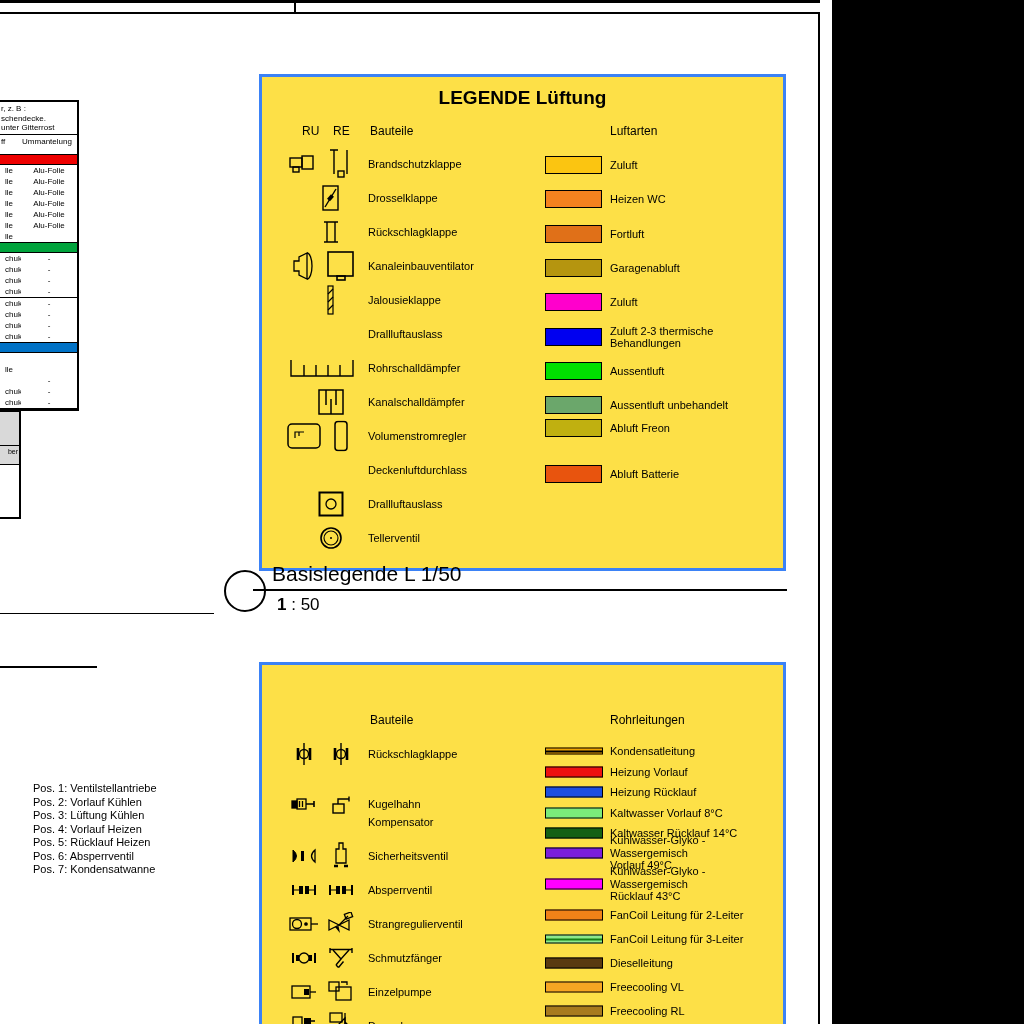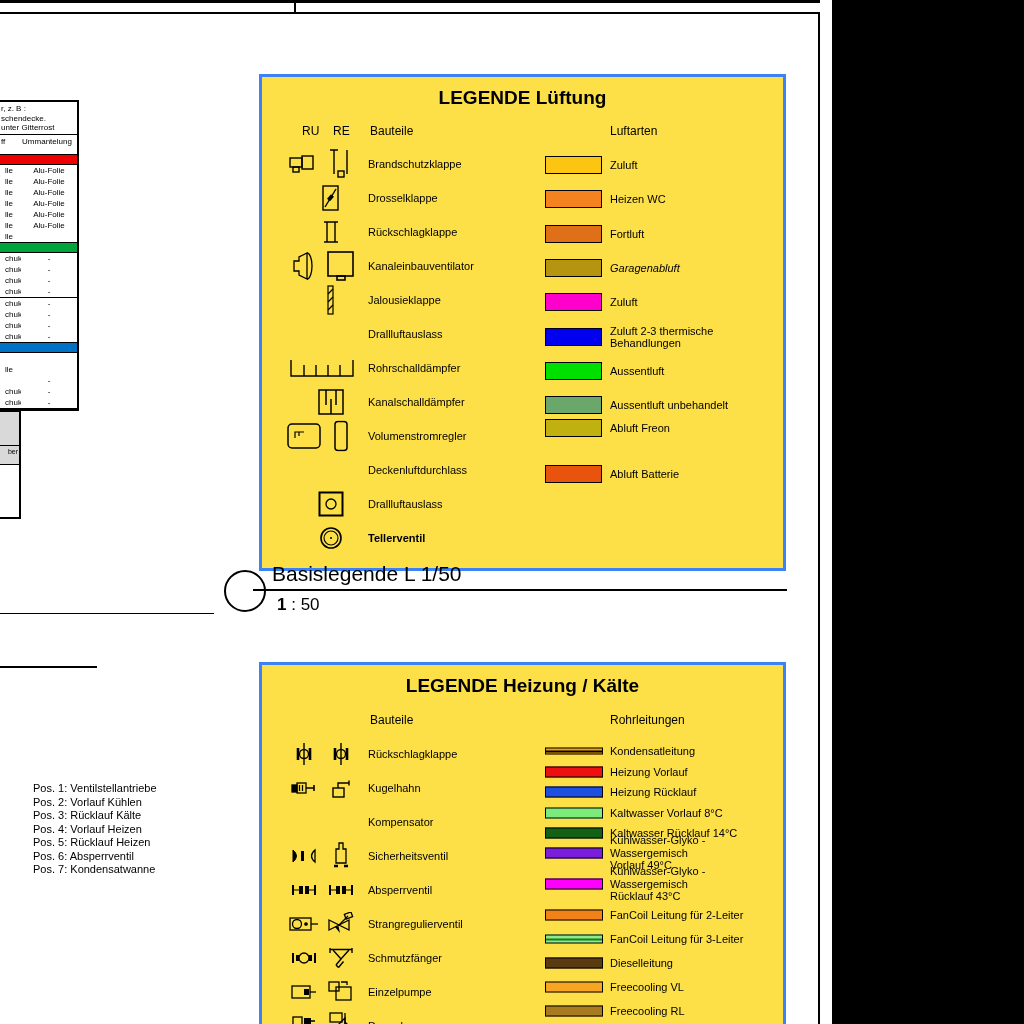--- a/index.html
+++ b/index.html
@@ -173,21 +173,21 @@
     <div class="st-cell st-c2">ber</div>
     <div class="st-cell st-c3"></div>
   </div>
 
   <div class="abs" id="line-a"></div>
   <div class="abs" id="line-b"></div>
 
   <div class="abs" id="pos-block">
       <div>Pos. 1: Ventilstellantriebe</div>
       <div>Pos. 2: Vorlauf Kühlen</div>
-      <div>Pos. 3: Rücklauf Kälte</div>
+      <div>Pos. 3: Lüftung Kühlen</div>
       <div>Pos. 4: Vorlauf Heizen</div>
       <div>Pos. 5: Rücklauf Heizen</div>
       <div>Pos. 6: Absperrventil</div>
       <div>Pos. 7: Kondensatwanne</div>
     </div>
 
   <div class="abs legend-box" id="legend-lueftung">
     <div class="legend-title">LEGENDE Lüftung</div>
     <div class="col-hdr" style="left:40px;top:47px;">RU</div>
     <div class="col-hdr" style="left:71px;top:47px;">RE</div>
@@ -315,21 +315,21 @@
           <div class="sym sym-mid">
             <svg width="26" height="26">
               <g stroke="#000" fill="none">
                 <rect x="1.5" y="1.5" width="23" height="23" stroke-width="2"></rect>
                 <circle cx="13" cy="13" r="5" stroke-width="1.3"></circle>
               </g>
             </svg>
           </div>
           <div class="b-label">Drallluftauslass</div>
         </div>
-        <div class="b-row" style="top: 444px; font-weight: bold;">
+        <div class="b-row" style="top: 444px;">
           <div class="sym sym-mid">
             <svg width="24" height="24">
               <g stroke="#000" fill="none">
                 <circle cx="12" cy="12" r="10" stroke-width="1.6"></circle>
                 <circle cx="12" cy="12" r="7" stroke-width="1.1"></circle>
                 <circle cx="12" cy="12" r="1" fill="#000" stroke="none"></circle>
               </g>
             </svg>
           </div>
           <div class="b-label">Tellerventil</div>
@@ -341,21 +341,21 @@
           <div class="la-label">Zuluft</div>
         </div>
         <div class="la-row" style="top: 105px;">
           <div class="la-swatch" style="background: rgb(244, 130, 31);"></div>
           <div class="la-label">Heizen WC</div>
         </div>
         <div class="la-row" style="top: 140px;">
           <div class="la-swatch" style="background: rgb(224, 112, 24);"></div>
           <div class="la-label">Fortluft</div>
         </div>
-        <div class="la-row" style="top: 174px; font-style: italic;">
+        <div class="la-row" style="top: 174px;">
           <div class="la-swatch" style="background: rgb(181, 149, 15);"></div>
           <div class="la-label">Garagenabluft</div>
         </div>
         <div class="la-row" style="top: 208px;">
           <div class="la-swatch" style="background: rgb(255, 0, 204);"></div>
           <div class="la-label">Zuluft</div>
         </div>
         <div class="la-row" style="top: 243px;">
           <div class="la-swatch" style="background: rgb(0, 0, 240);"></div>
           <div class="la-label">Zuluft 2-3 thermische Behandlungen</div>
@@ -378,21 +378,20 @@
         </div>
       </div>
   </div>
 
   <div class="abs" id="basis-circle"></div>
   <div class="abs" id="basis-title">Basislegende L 1/50</div>
   <div class="abs" id="basis-line"></div>
   <div class="abs" id="basis-scale">1 : 50</div>
 
   <div class="abs legend-box" id="legend-heizung">
-    <div class="legend-title">LEGENDE Heizung / Kälte</div>
     <div class="col-hdr" style="left:108px;top:48px;">Bauteile</div>
     <div class="col-hdr" style="left:348px;top:48px;">Rohrleitungen</div>
     <div id="heiz-bauteile">
         <div class="b-row" style="top: 72px;">
           <div class="sym sym1">
             <svg width="18" height="24">
               <g stroke="#000" fill="none">
                 <path d="M9 1 V23" stroke-width="1.4"></path>
                 <path d="M3 6 V18 M15 6 V18" stroke-width="2.6"></path>
                 <circle cx="9" cy="12" r="4.5" stroke-width="1.3"></circle>
@@ -403,21 +402,21 @@
             <svg width="18" height="24">
               <g stroke="#000" fill="none">
                 <path d="M9 1 V23" stroke-width="1.4"></path>
                 <path d="M3 6 V18 M15 6 V18" stroke-width="2.6"></path>
                 <circle cx="9" cy="12" r="4.5" stroke-width="1.3"></circle>
               </g>
             </svg>
           </div>
           <div class="b-label">Rückschlagklappe</div>
         </div>
-        <div class="b-row" style="top: 106px;">
+        <div class="b-row" style="top: 122px;">
           <div class="sym sym1">
             <svg width="26" height="14">
               <g stroke="#000" fill="none" stroke-width="1.3">
                 <rect x="1" y="4" width="5" height="7" fill="#000"></rect>
                 <rect x="6" y="2" width="9" height="10"></rect>
                 <path d="M8.5 4 V10 M11.5 4 V10"></path>
                 <path d="M15 7 H23 M23 4 V10" stroke-width="1.6"></path>
               </g>
             </svg>
           </div>

